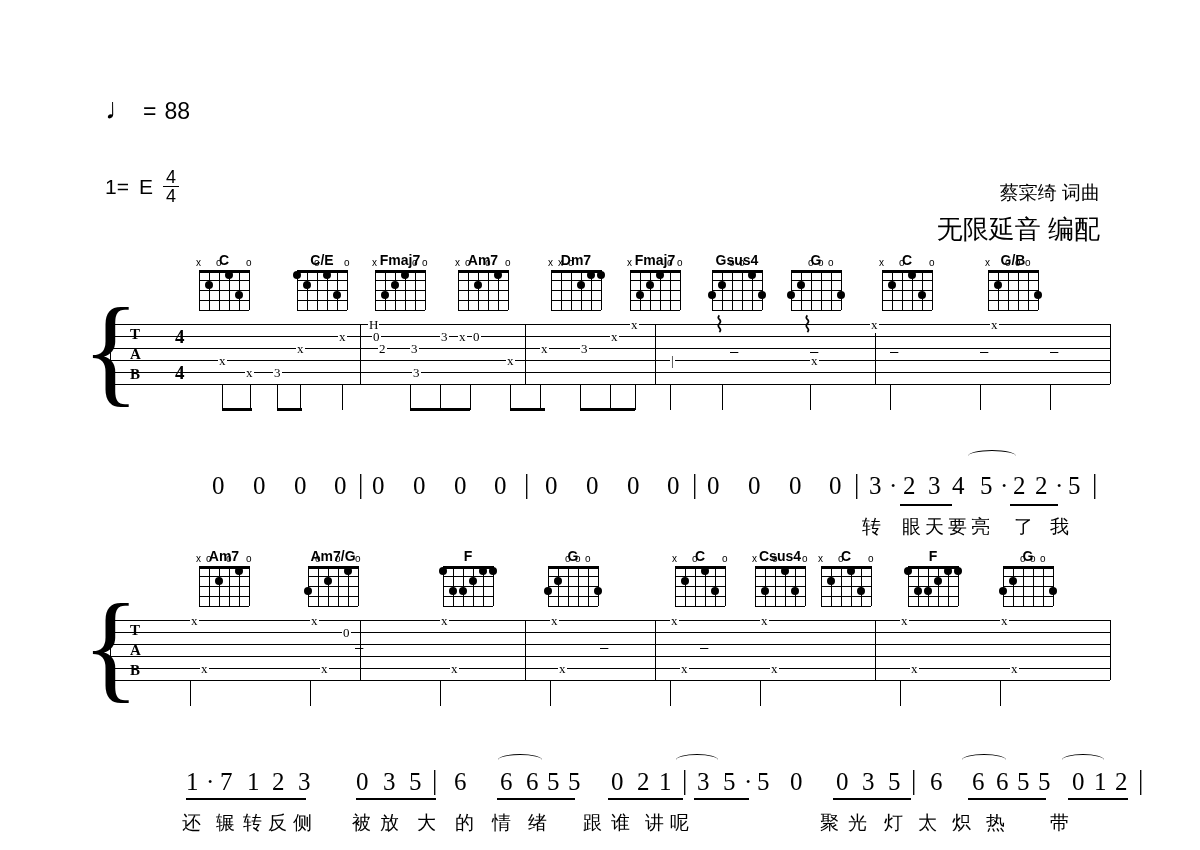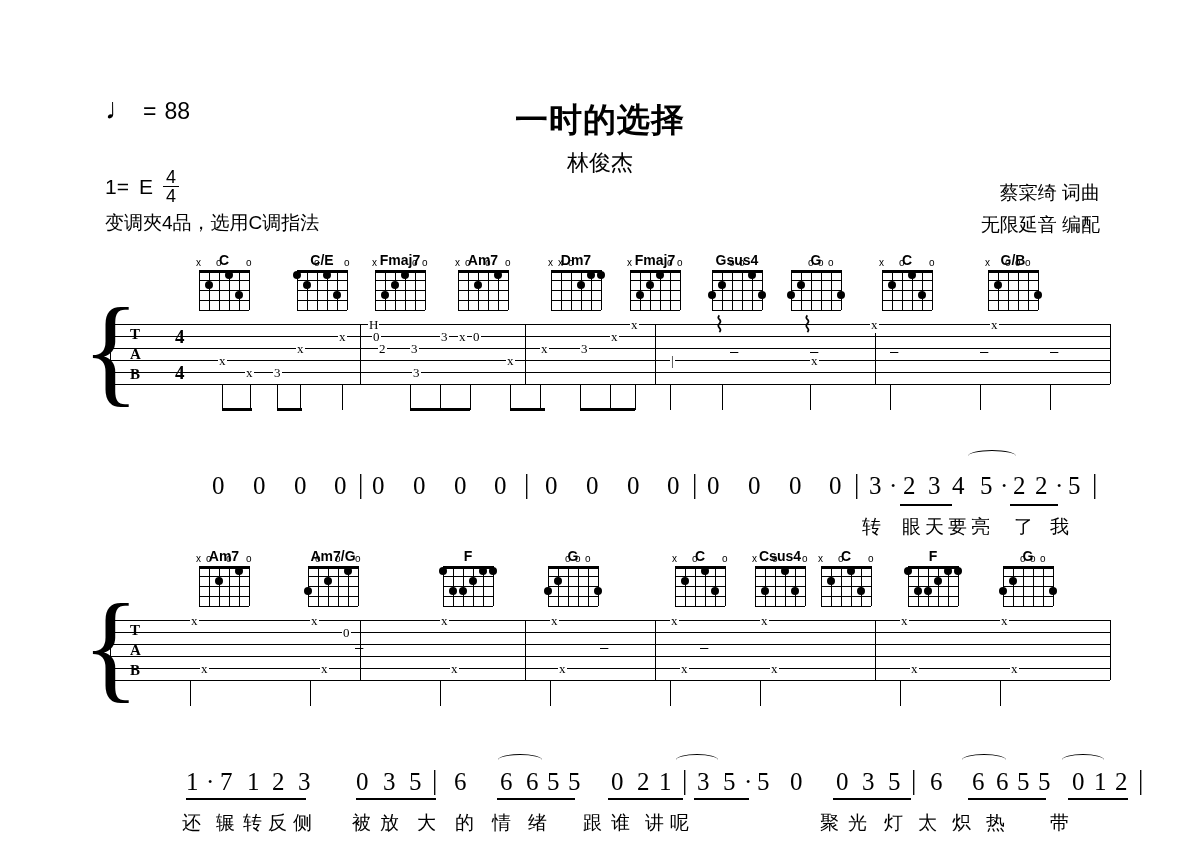--- a/index.html
+++ b/index.html
@@ -14,21 +14,21 @@
   .tempo{position:absolute;left:105px;top:96px;display:flex;align-items:center;gap:8px;font-size:23px;}
   .note-glyph{font-size:30px;line-height:1;position:relative;top:-2px;}
   .key-sig{position:absolute;left:105px;top:168px;font-size:21px;display:flex;align-items:center;gap:10px;}
   .meter{display:inline-flex;flex-direction:column;align-items:center;line-height:1.0;font-size:18px;}
   .meter .num{border-bottom:1.6px solid #000;padding:0 3px;}
   .meter .den{padding:0 3px;}
   .capo{position:absolute;left:105px;top:210px;font-size:19px;}
   .song-title{position:absolute;left:0;top:98px;width:1200px;text-align:center;font-size:33px;font-weight:bold;letter-spacing:1px;}
   .artist{position:absolute;left:0;top:148px;width:1200px;text-align:center;font-size:22px;}
   .credit1{position:absolute;right:100px;top:180px;font-size:19px;white-space:nowrap;}
-  .credit2{position:absolute;right:100px;top:212px;font-size:19px;white-space:nowrap;}
+  .credit2{position:absolute;right:100px;top:212px;font-size:26px;white-space:nowrap;}
 
   
   .chord{position:absolute;width:56px;}
   .chord .cname{font-size:14px;font-weight:bold;text-align:center;margin-bottom:2px;white-space:nowrap;}
   .grid{position:relative;width:50px;height:40px;margin:0 auto;}
   .grid .v{position:absolute;top:0;width:1.2px;height:40px;background:#000;}
   .grid .h{position:absolute;left:0;width:50px;height:1.2px;background:#000;}
   .grid .nut{height:3px;background:#000;top:0;}
   .dot{position:absolute;width:8px;height:8px;border-radius:50%;background:#000;}
   .omark{position:absolute;top:-12px;font-size:10px;line-height:10px;}
@@ -66,24 +66,21 @@
 
   <div class="key-sig">
     <span>1=</span>
     <span>E</span>
     <span class="meter">
       <span class="num">4</span>
       <span class="den">4</span>
     </span>
   </div>
 
-  <div class="capo">变调夾4品，选用C调指法</div>
-
-  <div class="song-title">一时的选择</div>
-  <div class="artist">林俊杰</div>
+
   <div class="credit1">蔡寀绮  词曲</div>
   <div class="credit2">无限延音  编配</div>
 
   <div class="system" id="sys1" style="top: 252px; height: 330px;">
       <div class="chord" style="left: 196px; top: 0px;">
         <div class="cname">C</div>
         <div class="grid">
           <div class="v" style="left: 0px;"></div>
           <div class="v" style="left: 10px;"></div>
           <div class="v" style="left: 20px;"></div>

